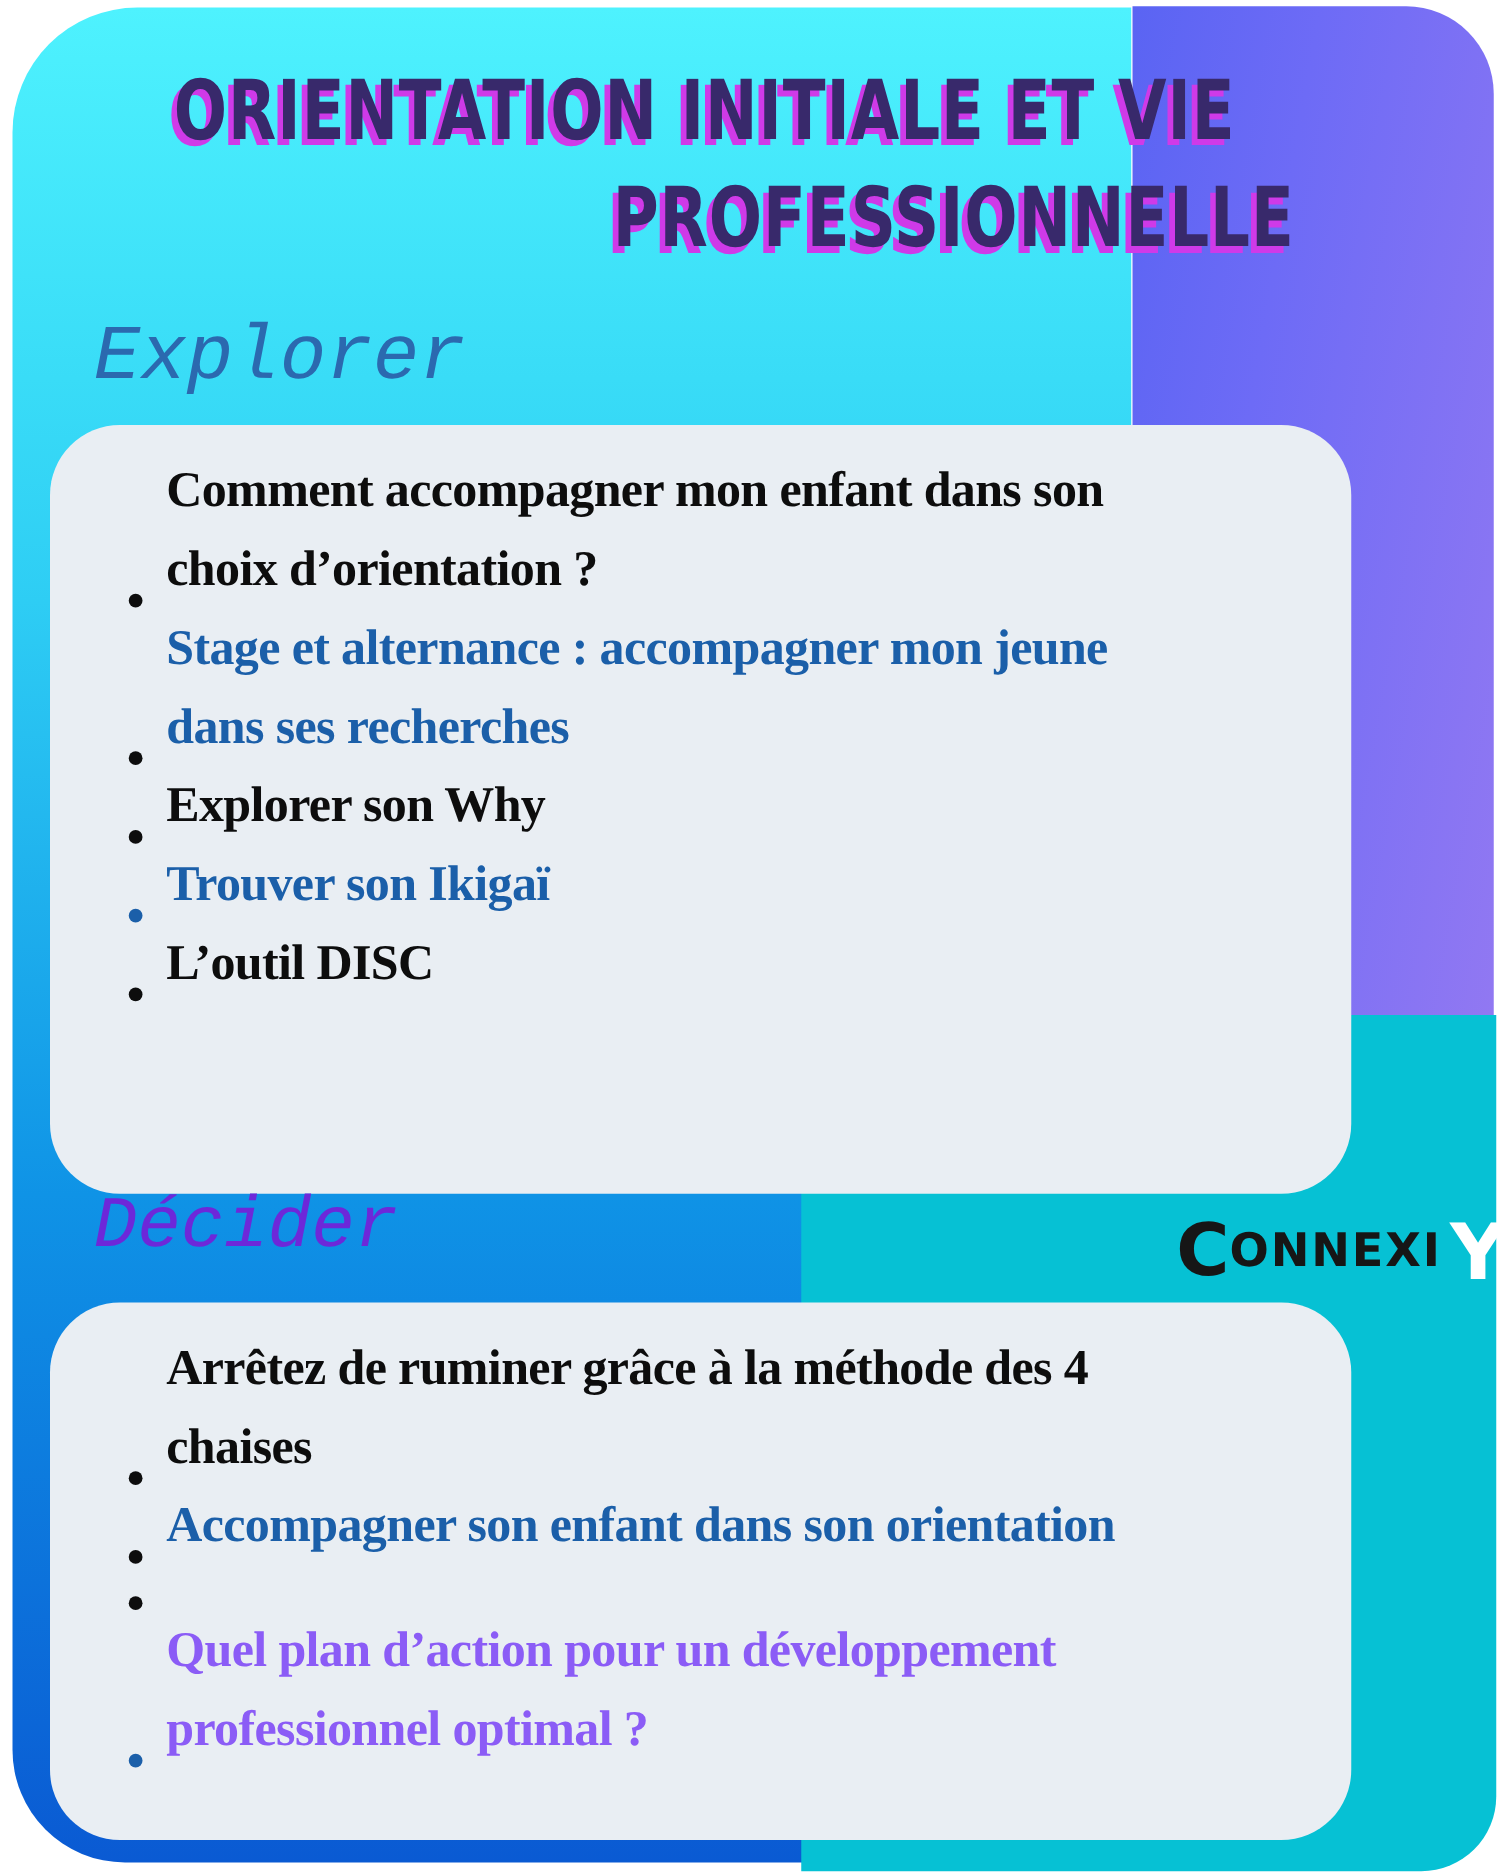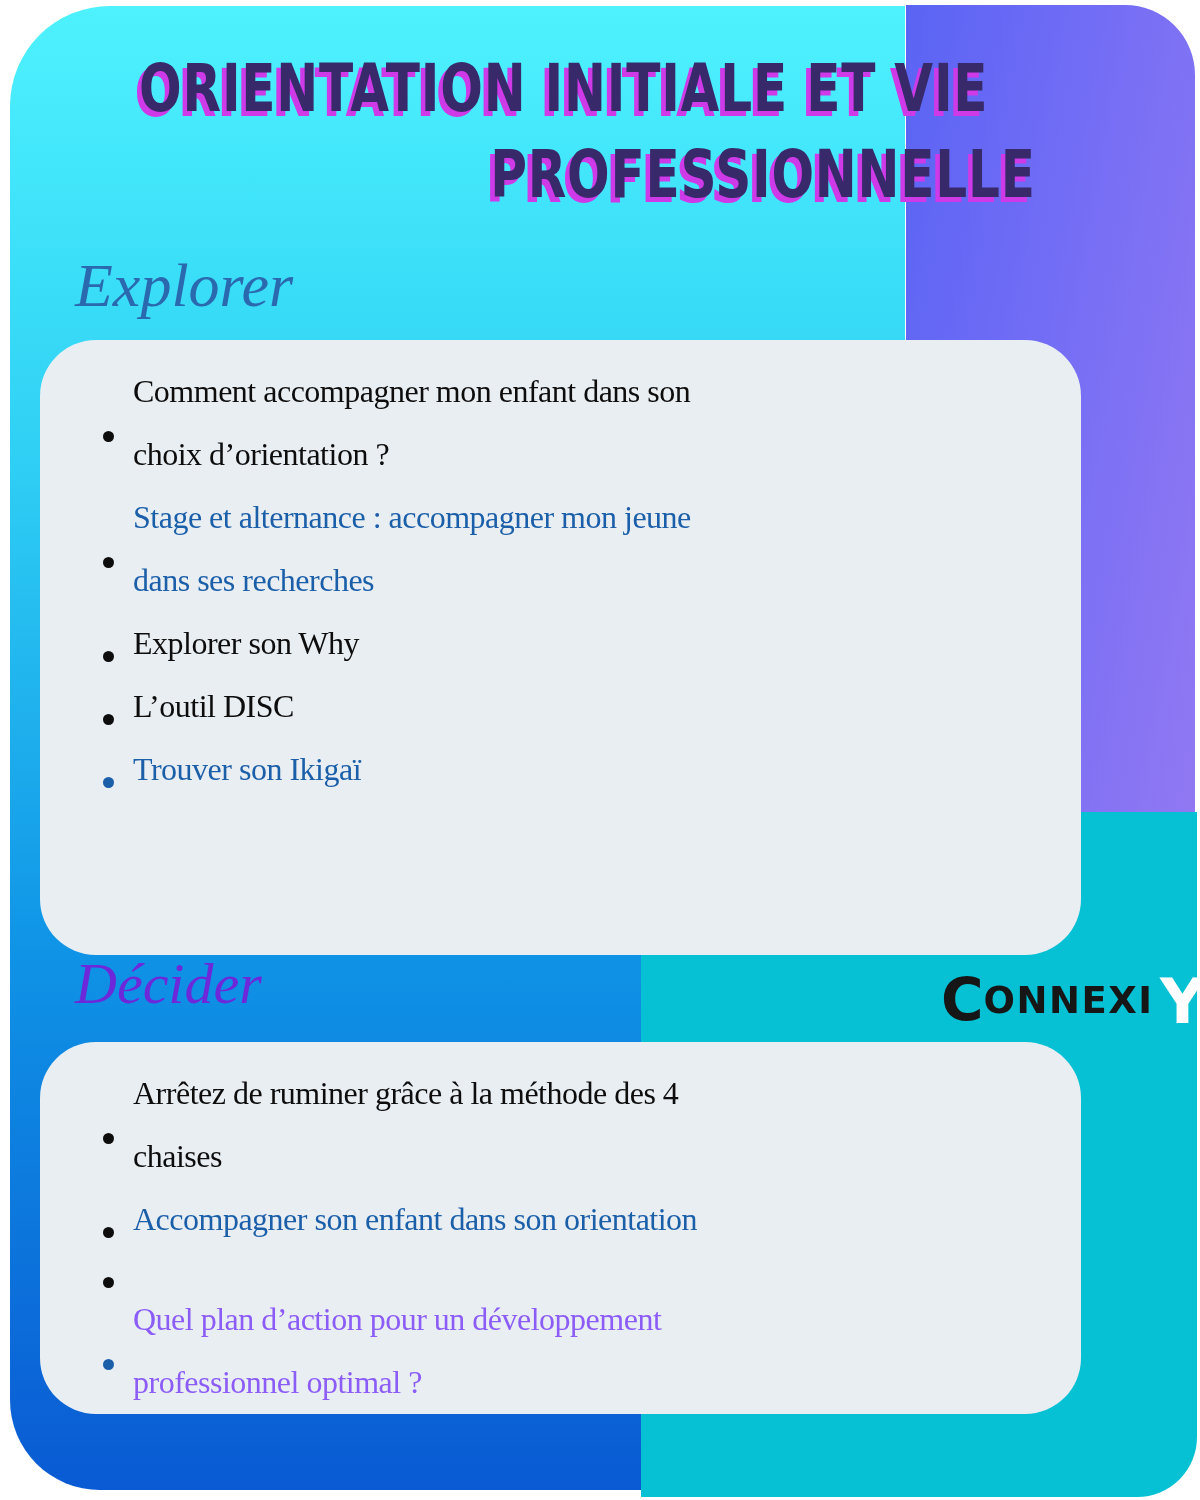--- a/index.html
+++ b/index.html
@@ -31,34 +31,34 @@
   }
   .title-line{
     display:inline-block;transform:scaleX(0.76);transform-origin:center;
     font-size:66px;line-height:86px;letter-spacing:1px;
     text-shadow:-6px 5px 0 #cf3ae8;
     white-space:nowrap;
   }
   
   .heading{
     position:absolute;left:75px;
-    font-family:Liberation Serif, serif;font-style:italic;font-weight:500;
+    font-family:Liberation Mono, monospace;font-style:italic;font-weight:500;
   }
   .heading.explorer{top:250px;font-size:62px;}
   .heading.decider{top:950px;font-size:58px;}
   
   .card{
     position:absolute;left:40px;width:1041px;background:#e9eef3;border-radius:56px;
   }
   .card.explorer{top:340px;height:615px;}
-  .card.decider{top:1042px;height:372px;}
+  .card.decider{top:1042px;height:430px;}
   .card ul{list-style:none;margin:0;padding:20px 36px 0 63px;}
   .card li{
-    display:flex;align-items:center;
-    font-weight:normal;font-size:32px;line-height:63px;letter-spacing:-0.5px;
+    display:flex;align-items:flex-end;
+    font-weight:bold;font-size:40px;line-height:63px;letter-spacing:-0.5px;
   }
   .dot{flex:0 0 auto;width:11px;height:11px;border-radius:50%;margin:26px 19px 0 0;}
   .li-text{white-space:pre-line;}
   
   .logo{
     position:absolute;left:941px;top:963px;height:74px;
     display:flex;align-items:center;
     font-family:"DejaVu Sans", sans-serif;font-weight:700;color:#161616;
   }
   .logo-c{font-size:58px;line-height:1;}
@@ -111,26 +111,26 @@
     <li>
       <span class="dot" style="background: rgb(13, 13, 13);"></span>
       <span class="li-text" style="color: rgb(27, 95, 169);">Stage et alternance : accompagner mon jeune
 dans ses recherches</span>
     </li>
     <li>
       <span class="dot" style="background: rgb(13, 13, 13);"></span>
       <span class="li-text" style="color: rgb(13, 13, 13);">Explorer son Why</span>
     </li>
     <li>
+      <span class="dot" style="background: rgb(27, 95, 169);"></span>
+      <span class="li-text" style="color: rgb(27, 95, 169);">Trouver son Ikigaï</span>
+    </li>
+    <li>
       <span class="dot" style="background: rgb(13, 13, 13);"></span>
       <span class="li-text" style="color: rgb(13, 13, 13);">L’outil DISC</span>
-    </li>
-    <li>
-      <span class="dot" style="background: rgb(27, 95, 169);"></span>
-      <span class="li-text" style="color: rgb(27, 95, 169);">Trouver son Ikigaï</span>
     </li>
   </ul>
 </div>
 
 <div class="heading decider" style="color: #6d28d9;">Décider</div>
 
 <div class="logo" style="color: rgb(22, 22, 22);">
   <span class="logo-c">C</span>
   <span class="logo-mid">ONNEXI</span>
   <span class="logo-globe">

